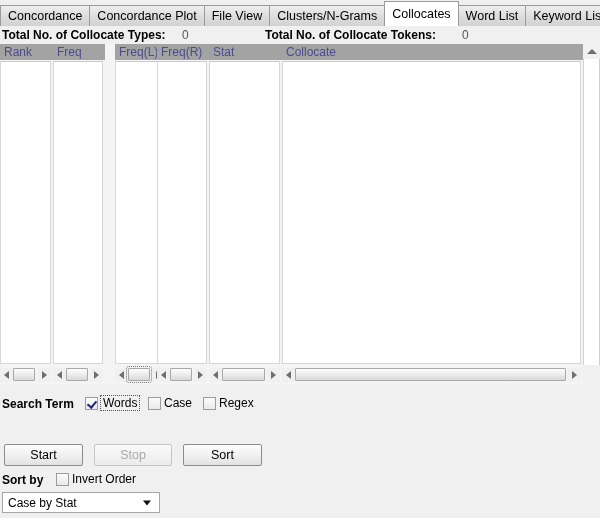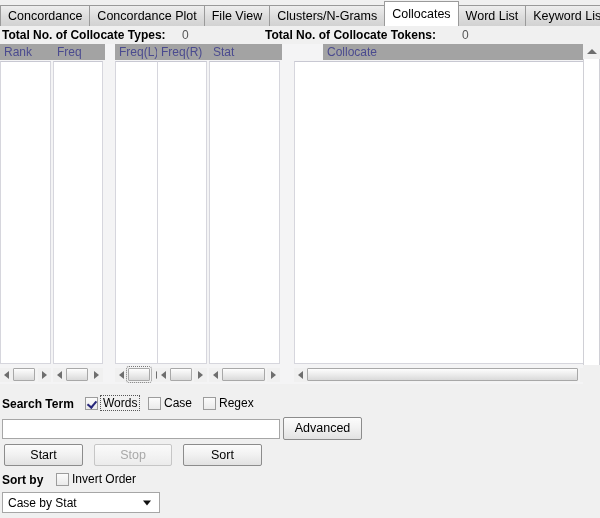--- a/index.html
+++ b/index.html
@@ -359,21 +359,21 @@
         </div>
       <div class="sb-track">
           <div class="sb-thumb" style="width:43px;"></div>
         </div>
       <div class="sb-arrow">
           <span class="tri tri-r"></span>
         </div>
     </div>
   </div>
 
-  <div class="col" style="left:294px;width:301px;padding-left:29px;">
+  <div class="col" style="left:282px;width:301px;">
     <div class="colhdr">Collocate</div>
     <div class="colbody"></div>
     <div class="hsb" style="width:299px;">
       <div class="sb-arrow">
           <span class="tri tri-l"></span>
         </div>
       <div class="sb-track">
           <div class="sb-thumb" style="width:271px;"></div>
         </div>
       <div class="sb-arrow">
@@ -404,24 +404,20 @@
       <span class="cbox"></span>
       <span class="cblabel">Case</span>
     </span>
 
     <span class="cbwrap" style="position:absolute;left:203px;top:0px;">
       <span class="cbox"></span>
       <span class="cblabel">Regex</span>
     </span>
   </div>
 
-  <div class="row" style="top:33px; height:24px;">
-    <input class="textinput" style="left: 2px; top: 2px; width: 278px; height: 20px;" value="">
-    <div class="btn" style="left:283px;top:0px;width:79px;height:23px;line-height:21px;">Advanced</div>
-  </div>
 
   <div class="row" style="top:60px; height:24px;">
     <div class="btn" style="left:4px;top:0px;width:79px;height:22px;line-height:20px;">Start</div>
     <div class="btn disabled" style="left:94px;top:0px;width:78px;height:22px;line-height:20px;">Stop</div>
     <div class="btn" style="left:183px;top:0px;width:79px;height:22px;line-height:20px;text-align:center;">Sort</div>
   </div>
 
   <div class="row" style="top:88px; height:18px;">
     <span class="blabel" style="position:absolute;left:2px;top:1px;">Sort by</span>
     <span class="cbwrap" style="position:absolute;left:56px;top:0px;">

